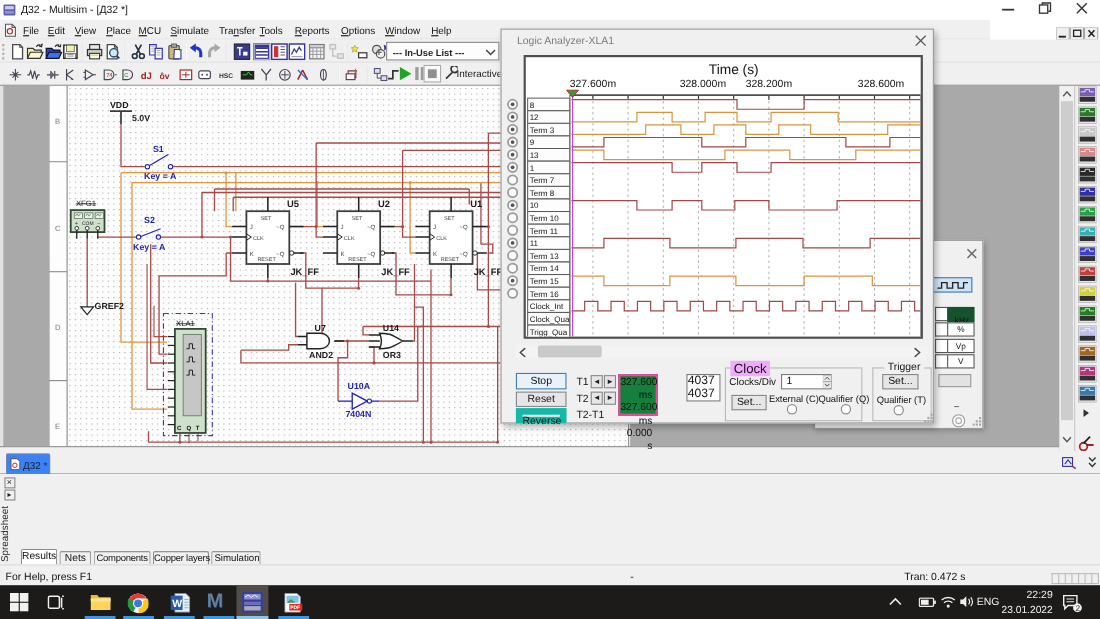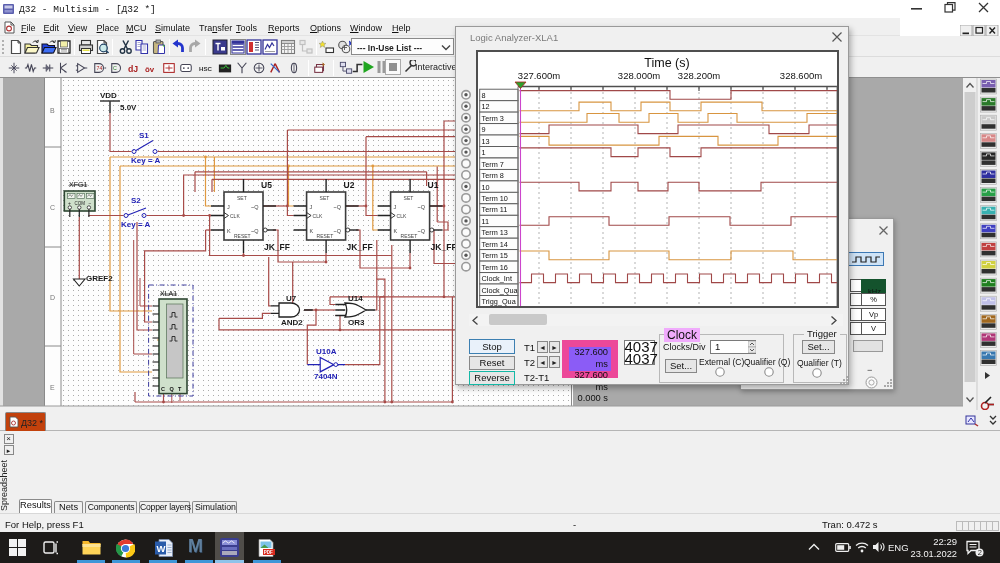--- a/index.html
+++ b/index.html
@@ -1,20 +1,20 @@
 <!DOCTYPE html>
 <html><head><meta charset="utf-8"><style>
 *{margin:0;padding:0;box-sizing:border-box}
 html,body{width:1000px;height:563px;overflow:hidden;font-family:"Liberation Sans",sans-serif;background:#fff}
 .abs{position:absolute}
 svg{display:block}
 </style></head>
 <body>
 
-<div class="abs" style="left:0;top:0;width:1000px;height:18px;background:#ffffff;font-family:Liberation Mono, monospace;">
+<div class="abs" style="left:0;top:0;width:1000px;height:18px;background:#ffffff;">
  <svg class="abs" style="left:3px;top:3px" width="12" height="12" viewBox="0 0 12 12">
   <rect x="0" y="1" width="11" height="10" rx="1" fill="#5b5fae"></rect>
   <rect x="1.5" y="2.5" width="8" height="3" fill="#c8cae8"></rect>
   <rect x="1.5" y="7" width="8" height="2.5" fill="#8f93d0"></rect>
  </svg>
  <div class="abs" style="left:19px;top:3.5px;font-size:9.5px;color:#151515">Д32 - Multisim - [Д32 *]</div>
  <svg class="abs" style="left:905px;top:0" width="95" height="16" viewBox="0 0 95 16">
   <rect x="6" y="8" width="11" height="1.6" fill="#333"></rect>
   <rect x="40" y="4.5" width="7.5" height="7.5" fill="none" stroke="#333" stroke-width="1.2"></rect>
   <path d="M42.5 4.5 v-1.8 h7.5 v7.5 h-2" fill="none" stroke="#333" stroke-width="1.2"></path>
@@ -710,33 +710,33 @@
     <div class="abs" style="left:13px;top:287px;width:374px;height:12px;background:#f3f3f3"></div>
     <svg class="abs" style="left:15px;top:289px" width="9" height="9" viewBox="0 0 9 9">
       <path d="M6.5 0.5 l-4.5 4 4.5 4" fill="none" stroke="#444" stroke-width="1.3"></path>
     </svg>
     <svg class="abs" style="left:373px;top:289px" width="9" height="9" viewBox="0 0 9 9">
       <path d="M2.5 0.5 l4.5 4 -4.5 4" fill="none" stroke="#444" stroke-width="1.3"></path>
     </svg>
     <div class="abs" style="left:33px;top:287px;width:58px;height:11px;background:#c9c9c9;border-radius:2px"></div>
     <div class="abs" style="left:13px;top:312px;width:46px;height:15px;background:#e9f1fa;border:1px solid #3c7fb1;font-size:9.5px;text-align:center;line-height:13px;color:#111">Stop</div>
 <div class="abs" style="left:13px;top:328.5px;width:46px;height:14px;background:#e6e6e6;border:1px solid #888;font-size:9.5px;text-align:center;line-height:12px;color:#111">Reset</div>
-<div class="abs" style="left:13px;top:343.5px;width:46px;height:14px;background:#e6e6e6;border:1px solid #14b8a6;font-size:9.5px;text-align:center;line-height:12px;color:#111">Reverse</div>
+<div class="abs" style="left:13px;top:343.5px;width:46px;height:14px;background:#e6e6e6;border:6px solid #14b8a6;font-size:9.5px;text-align:left;line-height:12px;color:#111">Reverse</div>
     <div class="abs" style="left:68px;top:315px;font-size:9.5px;color:#111">T1</div>
 <div class="abs" style="left:68px;top:330px;font-size:9.5px;color:#111">T2</div>
 <div class="abs" style="left:68px;top:345px;font-size:9.5px;color:#111">T2-T1</div>
     <div class="abs" style="left:81px;top:314px;width:11px;height:12px;background:#e6e6e6;border:1px solid #888;font-size:7px;line-height:11px;text-align:center;color:#222">◄</div>
     <div class="abs" style="left:93px;top:314px;width:11px;height:12px;background:#e6e6e6;border:1px solid #888;font-size:7px;line-height:11px;text-align:center;color:#222">►</div>
     <div class="abs" style="left:81px;top:329px;width:11px;height:12px;background:#e6e6e6;border:1px solid #888;font-size:7px;line-height:11px;text-align:center;color:#222">◄</div>
     <div class="abs" style="left:93px;top:329px;width:11px;height:12px;background:#e6e6e6;border:1px solid #888;font-size:7px;line-height:11px;text-align:center;color:#222">►</div>
-    <div class="abs" style="left:106px;top:313px;width:56px;height:38px;background:#8b5cf6;border:7px solid #ec4899">
+    <div class="abs" style="left:106px;top:313px;width:36px;height:38px;background:#15803d;border:2px solid #ec4899">
  <div style="font-size:9.3px;color:#111;text-align:right;padding-right:3px;line-height:11.5px">327.600 ms<br>327.600 ms<br>0.000 s</div>
 </div>
 <div class="abs" style="left:167.5px;top:313px;width:31px;height:25px;background:#fff;border:1px solid #7a7a7a">
- <div style="font-size:15px;color:#111;text-align:left;padding-right:3px;line-height:11.5px">4037<br>4037</div>
+ <div style="font-size:11px;color:#111;text-align:center;padding-right:3px;line-height:11.5px">4037<br>4037</div>
 </div>
     <div class="abs" style="left:203px;top:307px;width:125px;height:49px;border:1px solid #b8b8b8"></div>
 <div class="abs" style="left:208px;top:301px;font-size:12px;color:#111;background:#f0abfc;padding:0 3px">Clock</div>
 <div class="abs" style="left:207px;top:315px;font-size:9px;color:#111">Clocks/Div</div>
 <div class="abs" style="left:254px;top:313px;width:46px;height:14px;background:#fff;border:1px solid #7a7a7a;font-size:9.5px;padding-left:4px;color:#111">1</div>
 <svg class="abs" style="left:292px;top:314px" width="8" height="12" viewBox="0 0 8 12">
       <rect x="0" y="0" width="8" height="6" fill="#e6e6e6" stroke="#999" stroke-width="0.6"></rect>
       <rect x="0" y="6" width="8" height="6" fill="#e6e6e6" stroke="#999" stroke-width="0.6"></rect>
       <path d="M2 4 l2-2 2 2" fill="none" stroke="#333" stroke-width="0.8"></path>
       <path d="M2 8 l2 2 2-2" fill="none" stroke="#333" stroke-width="0.8"></path>
@@ -763,21 +763,21 @@
         <rect x="3" y="3" width="2" height="2"></rect>
         <rect x="6" y="3" width="2" height="2"></rect>
         <rect x="0" y="6" width="2" height="2"></rect>
         <rect x="3" y="6" width="2" height="2"></rect>
         <rect x="6" y="6" width="2" height="2"></rect>
       </g>
     </svg>
   </div>
 
 <div class="abs" style="left:0;top:410px;width:1000px;height:21px;background:#f0f0f0;border-bottom:1px solid #b5b5b5">
- <div class="abs" style="left:5px;top:2px;width:41px;height:19px;background:#c2410c;border:1px solid #8a8a8a;border-bottom:none;border-radius:2px 2px 0 0">
+ <div class="abs" style="left:5px;top:2px;width:41px;height:19px;background:#3b82f6;border:1px solid #8a8a8a;border-bottom:none;border-radius:2px 2px 0 0">
   <svg class="abs" style="left:3px;top:3px" width="10" height="12" viewBox="0 0 10 12">
         <path d="M1 1 h5.5 l2.5 2.5 v7.5 h-8 z" fill="#fff" stroke="#555" stroke-width="0.9"></path>
         <circle cx="4.5" cy="7" r="2" fill="none" stroke="#a33" stroke-width="0.9"></circle>
       </svg>
   <div class="abs" style="left:15px;top:4.5px;font-size:9px;color:#222">Д32 *</div>
  </div>
  <svg class="abs" style="left:965px;top:4px" width="14" height="13" viewBox="0 0 14 13">
       <rect x="1" y="2" width="9" height="8" fill="#e8e8ff" stroke="#339"></rect>
       <path d="M3 8 l3-4 3 4" stroke="#33a" fill="none"></path>
       <path d="M10 10 l3 2" stroke="#a33" stroke-width="1.5"></path>

